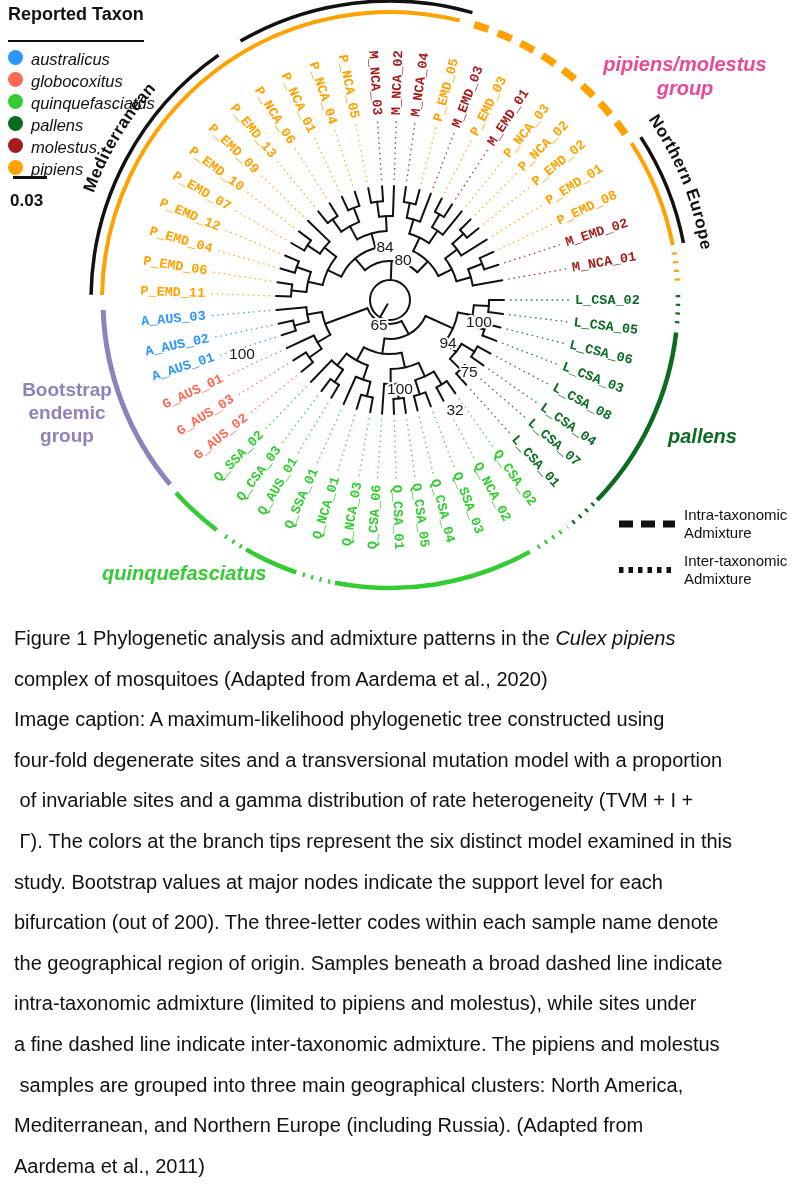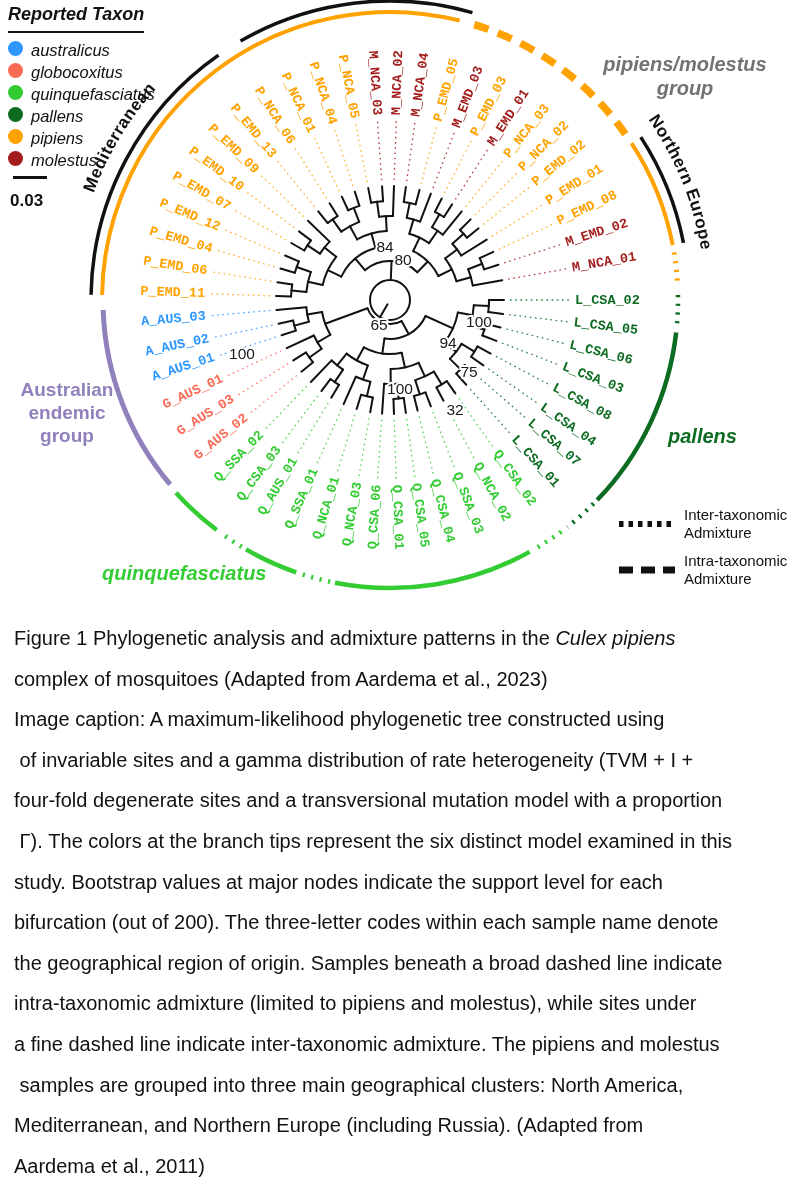--- a/index.html
+++ b/index.html
@@ -2,34 +2,34 @@
 <html><head>
 <meta charset="utf-8">
 <style>
   html,body{margin:0;padding:0;background:#fff;}
   body{width:800px;font-family:"Liberation Sans",sans-serif;color:#111;}
   .figure{position:relative;width:800px;height:614px;overflow:hidden;}
   #tree{position:absolute;left:0;top:0;}
 
   
   .taxon-legend{position:absolute;left:8px;top:4px;width:200px;}
-  .legend-title{font-size:18px;font-weight:bold;border-bottom:2.5px solid #111;display:inline-block;padding-bottom:6px;font-style:italic;}
+  .legend-title{font-size:18px;font-weight:bold;border-bottom:2.5px solid #111;display:inline-block;padding-bottom:15px;}
   #taxon-items{list-style:none;margin:8px 0 0 0;padding:0;}
   #taxon-items li{display:flex;align-items:flex-start;height:22px;}
   .dot{width:15px;height:15px;border-radius:50%;margin-right:8px;flex:0 0 15px;}
   .taxon-name{font-size:16.5px;font-style:italic;}
 
   
   .scalebar{position:absolute;left:10px;top:176px;}
   .scalebar-line{width:34px;height:3px;background:#111;margin-left:3px;}
   .scalebar-label{font-size:17px;font-weight:bold;margin-top:12px;}
 
   
   .grp{position:absolute;font-weight:bold;}
-  .grp-pm{left:578px;top:52px;width:214px;text-align:center;color:#737373;font-style:italic;font-size:20px;line-height:24px;}
+  .grp-pm{left:578px;top:52px;width:214px;text-align:center;color:#ec4899;font-style:italic;font-size:20px;line-height:24px;}
   .grp-pallens{left:668px;top:425px;color:#0B6B21;font-style:italic;font-size:20px;}
   .grp-quinq{left:102px;top:562px;color:#33CC33;font-style:italic;font-size:20px;}
   .grp-aus{left:0px;top:378px;width:134px;text-align:center;color:#9080BC;font-size:19px;line-height:23px;}
 
   
   .admix{position:absolute;left:618px;top:506px;width:182px;}
   .admix-row{display:flex;align-items:center;margin-bottom:10px;}
   .admix-swatch{flex:0 0 58px;margin-right:8px;}
   .admix-label{font-size:15px;line-height:18px;width:112px;}
 
@@ -358,72 +358,72 @@
           </li>
           <li>
             <span class="dot" style="background: rgb(51, 204, 51);"></span>
             <span class="taxon-name">quinquefasciatus</span>
           </li>
           <li>
             <span class="dot" style="background: rgb(11, 107, 33);"></span>
             <span class="taxon-name">pallens</span>
           </li>
           <li>
+            <span class="dot" style="background: rgb(163, 29, 29);"></span>
+            <span class="taxon-name">molestus</span>
+          </li>
+          <li>
             <span class="dot" style="background: rgb(255, 162, 0);"></span>
             <span class="taxon-name">pipiens</span>
-          </li>
-          <li>
-            <span class="dot" style="background: rgb(163, 29, 29);"></span>
-            <span class="taxon-name">molestus</span>
           </li>
         </ul>
     </div>
 
     <div class="scalebar">
       <div class="scalebar-line"></div>
       <div class="scalebar-label">0.03</div>
     </div>
 
     <div class="grp grp-pm">
       <div>pipiens/molestus</div>
       <div>group</div>
     </div>
 
     <div class="grp grp-pallens">pallens</div>
 
     <div class="grp grp-quinq">quinquefasciatus</div>
 
     <div class="grp grp-aus">
-      <div>Australian</div>
+      <div>Bootstrap</div>
       <div>endemic group</div>
     </div>
 
     <div class="admix">
+      <div class="admix-row">
+        <svg class="admix-swatch" width="58" height="10">
+          <line x1="1" y1="5" x2="57" y2="5" stroke="#111" stroke-width="7" stroke-dasharray="14 8"></line>
+        </svg>
+        <div class="admix-label">Intra-taxonomic Admixture</div>
+      </div>
       <div class="admix-row">
         <svg class="admix-swatch" width="58" height="10">
           <line x1="1" y1="5" x2="57" y2="5" stroke="#111" stroke-width="6" stroke-dasharray="4.5 5"></line>
         </svg>
         <div class="admix-label">Inter-taxonomic Admixture</div>
       </div>
-      <div class="admix-row">
-        <svg class="admix-swatch" width="58" height="10">
-          <line x1="1" y1="5" x2="57" y2="5" stroke="#111" stroke-width="7" stroke-dasharray="14 8"></line>
-        </svg>
-        <div class="admix-label">Intra-taxonomic Admixture</div>
-      </div>
     </div>
 
   </div>
 
   <div class="caption" id="caption">
       <div class="cap-line"><span>Figure 1 Phylogenetic analysis and admixture patterns in the </span><span class="it">Culex pipiens</span></div>
-      <div class="cap-line"><span>complex of mosquitoes (Adapted from Aardema et al., 2023)</span></div>
+      <div class="cap-line"><span>complex of mosquitoes (Adapted from Aardema et al., 2020)</span></div>
       <div class="cap-line"><span>Image caption: A maximum-likelihood phylogenetic tree constructed using</span></div>
+      <div class="cap-line"><span>four-fold degenerate sites and a transversional mutation model with a proportion</span></div>
       <div class="cap-line"><span> of invariable sites and a gamma distribution of rate heterogeneity (TVM + I +</span></div>
-      <div class="cap-line"><span>four-fold degenerate sites and a transversional mutation model with a proportion</span></div>
       <div class="cap-line"><span> Γ). The colors at the branch tips represent the six distinct model examined in this</span></div>
       <div class="cap-line"><span>study. Bootstrap values at major nodes indicate the support level for each</span></div>
       <div class="cap-line"><span>bifurcation (out of 200). The three-letter codes within each sample name denote</span></div>
       <div class="cap-line"><span>the geographical region of origin. Samples beneath a broad dashed line indicate</span></div>
       <div class="cap-line"><span>intra-taxonomic admixture (limited to pipiens and molestus), while sites under</span></div>
       <div class="cap-line"><span>a fine dashed line indicate inter-taxonomic admixture. The pipiens and molestus</span></div>
       <div class="cap-line"><span> samples are grouped into three main geographical clusters: North America,</span></div>
       <div class="cap-line"><span>Mediterranean, and Northern Europe (including Russia). (Adapted from</span></div>
       <div class="cap-line"><span>Aardema et al., 2011)</span></div>
     </div>

